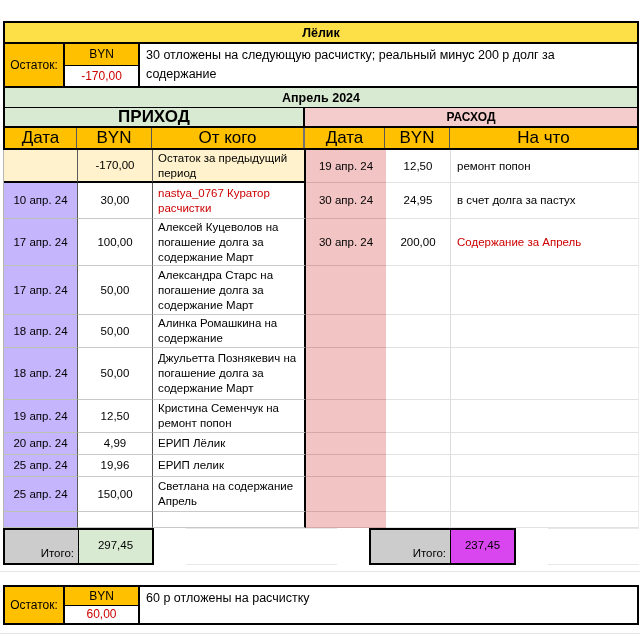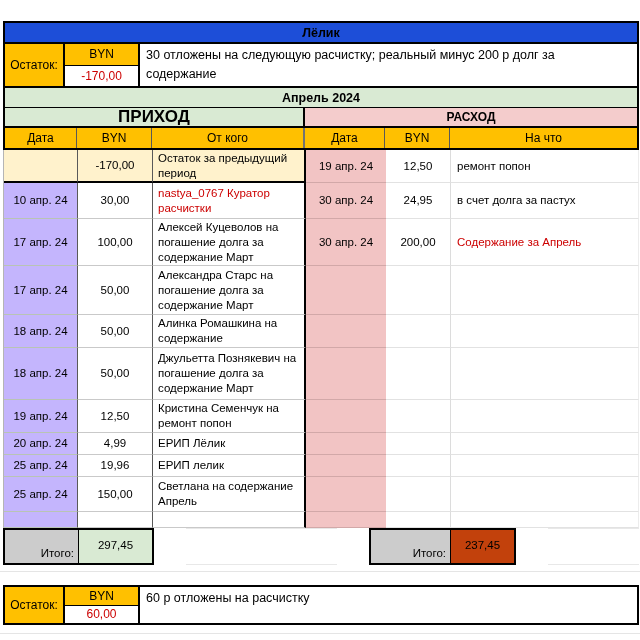--- a/index.html
+++ b/index.html
@@ -9,21 +9,21 @@
     width: 640px; height: 640px;
     background: #fff;
     font-family: "Liberation Sans", sans-serif;
     color: #000;
     overflow: hidden;
   }
   .tbl { position: absolute; left: 3px; top: 21px; width: 636px; }
 
   
   .title {
-    height: 21px; background: #1d4ed8;
+    height: 21px; background: #fde047;
     border: 2px solid #000; border-bottom: none;
     display: flex; align-items: center; justify-content: center;
     font-weight: bold; font-size: 12.5px;
   }
 
   
   .balblock { height: 46px; border: 2px solid #000; display: flex; }
   .balblock.bottom { height: 40px; }
   .bal-label {
     width: 60px; background: #ffc000; border-right: 2px solid #000;
@@ -59,21 +59,21 @@
   .sec-exp {
     flex: 1; background: #f4cccc;
     display: flex; align-items: center; justify-content: center; font-weight: bold; font-size: 12px;
   }
   .headrow {
     height: 22px; border-left: 2px solid #000; border-right: 2px solid #000;
     border-bottom: 2px solid #000; display: flex;
   }
   .hcell {
     background: #ffc000; display: flex; align-items: center; justify-content: center;
-    font-size: 12px; border-right: 1px solid #595959;
+    font-size: 17px; border-right: 1px solid #595959;
   }
   .h1 { width: 72px; }
   .h2 { width: 75px; }
   .h3 { width: 153px; border-right: 2px solid #737373; }
   .h4 { width: 80px; }
   .h5 { width: 65px; }
   .h6 { flex: 1; border-right: none; }
 
   
   .drow { display: flex; border-left: 1px solid #b5b5b5; }
@@ -104,21 +104,21 @@
     background: #cccccc; display: flex; align-items: flex-end; justify-content: flex-end;
     padding: 0 4px 4px 0; font-size: 11.5px; border-right: 1px solid #000;
   }
   .totblock.left .tot-label { width: 74px; }
   .totblock.right .tot-label { width: 80px; }
   .tot-val {
     flex: 1; display: flex; align-items: flex-end; justify-content: center;
     padding-bottom: 12px; font-size: 11.5px;
   }
   .tot-val.inc { background: #d9ead3; }
-  .tot-val.exp { background: #c2410c; }
+  .tot-val.exp { background: #d946ef; }
   .tot-spacer { width: 151px; border-top: 1px solid #e8e8e8; border-bottom: 1px solid #e8e8e8; }
   .tot-rest { flex: 1; border-top: 1px solid #e8e8e8; border-bottom: 1px solid #e8e8e8; }
 
   .gap { height: 20px; }
 
   .hairline { position: absolute; left: 0; width: 640px; border-top: 1px solid #e5e5e5; }
 </style>
 </head>
 <body>
 

